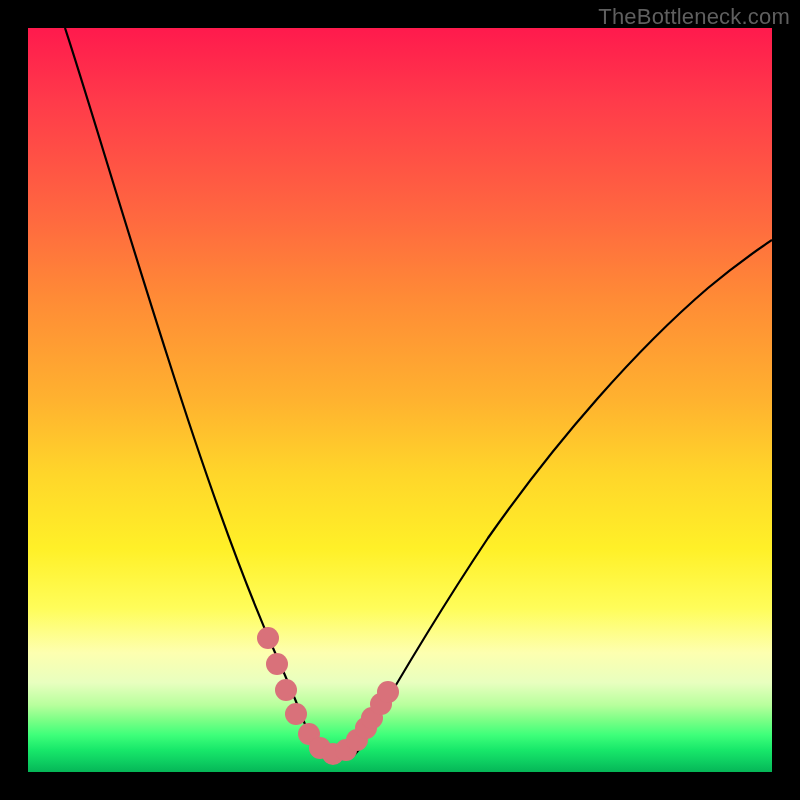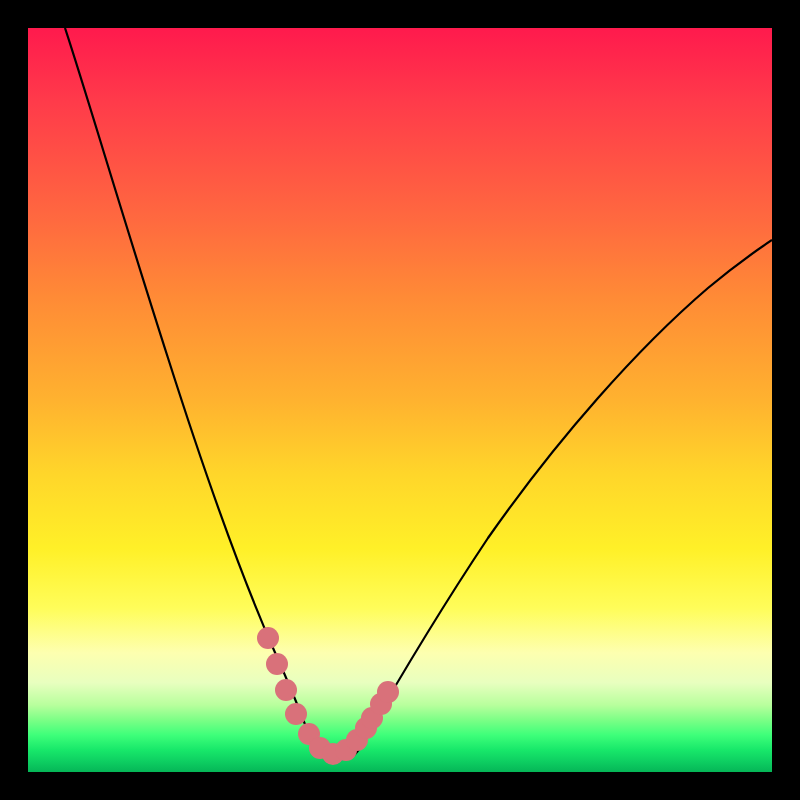--- a/index.html
+++ b/index.html
@@ -62,20 +62,21 @@
   }
   svg.curves {
     position: absolute;
     inset: 0;
   }
 </style>
 </head>
 <body>
 
 <div class="frame">
+  <div class="watermark">TheBottleneck.com</div>
 
   <div class="plot-area">
     <div class="gradient"></div>
 
     <svg class="curves" viewBox="0 0 744 744" preserveAspectRatio="none">
 
       <path fill="none" stroke="#000" stroke-width="2.2" d="M 37 0
                C 60 70, 95 190, 140 330
                C 175 440, 210 540, 245 620
                C 262 658, 275 690, 282 710"></path>

